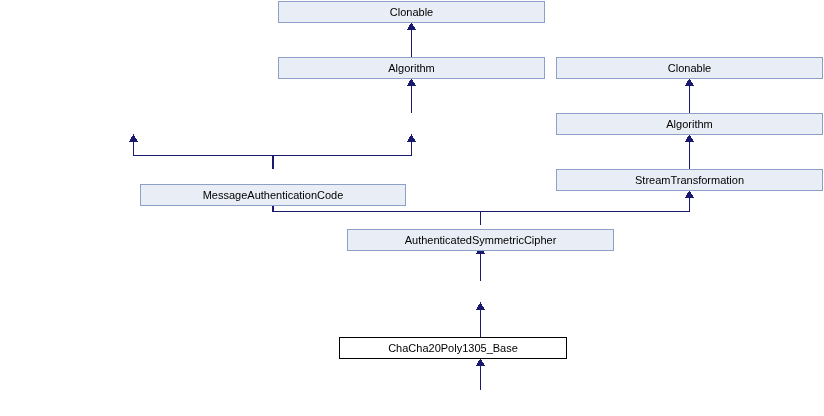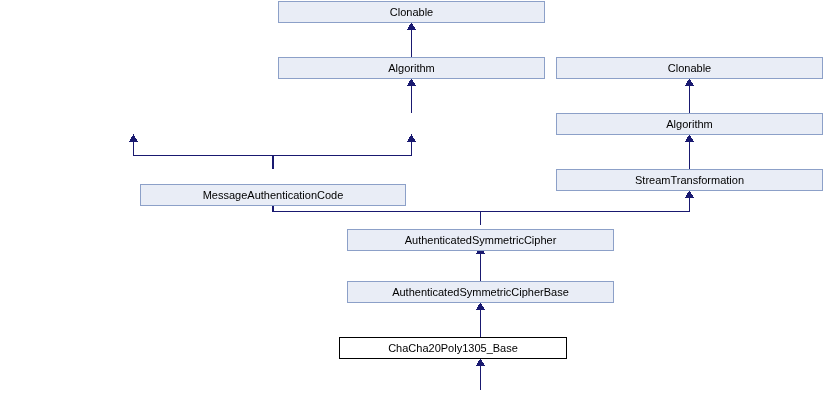--- a/index.html
+++ b/index.html
@@ -95,18 +95,17 @@
 
 
   <div class="node" style="left:556px; top:113px; width:267px; height:22px;">Algorithm</div>
 
   <div class="node" style="left:140px; top:169px; width:266px; height:22px;margin-top:15px;">MessageAuthenticationCode</div>
 
   <div class="node" style="left:556px; top:169px; width:267px; height:22px;">StreamTransformation</div>
 
   <div class="node" style="left:347px; top:222px; width:267px; height:22px;margin-top:7px;">AuthenticatedSymmetricCipher</div>
 
-  <div class="node" style="left:347px; top:281px; width:267px; height:22px;">AuthenticatedSymmetricCipherBase</div>
 
   <div class="node current" style="left:339px; top:337px; width:228px; height:22px;">ChaCha20Poly1305_Base</div>
 
 
 </div>
 
 </body></html>

